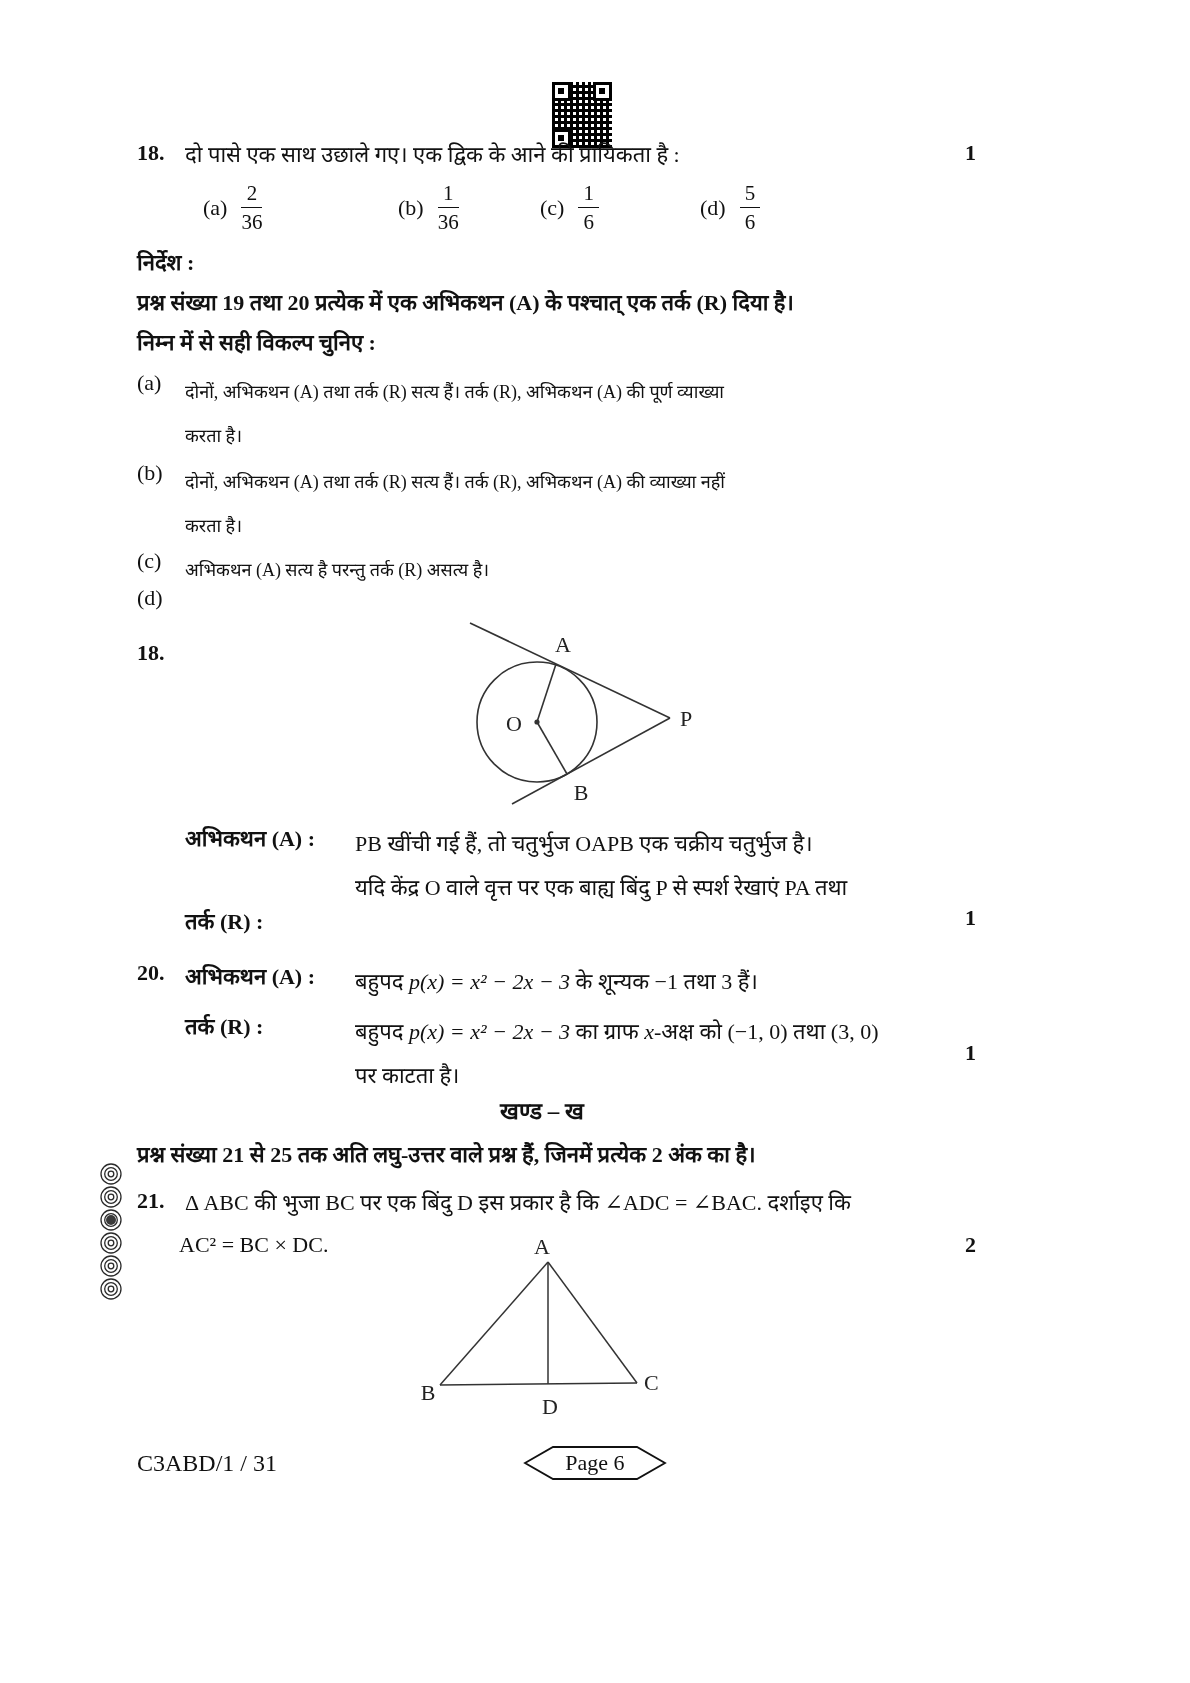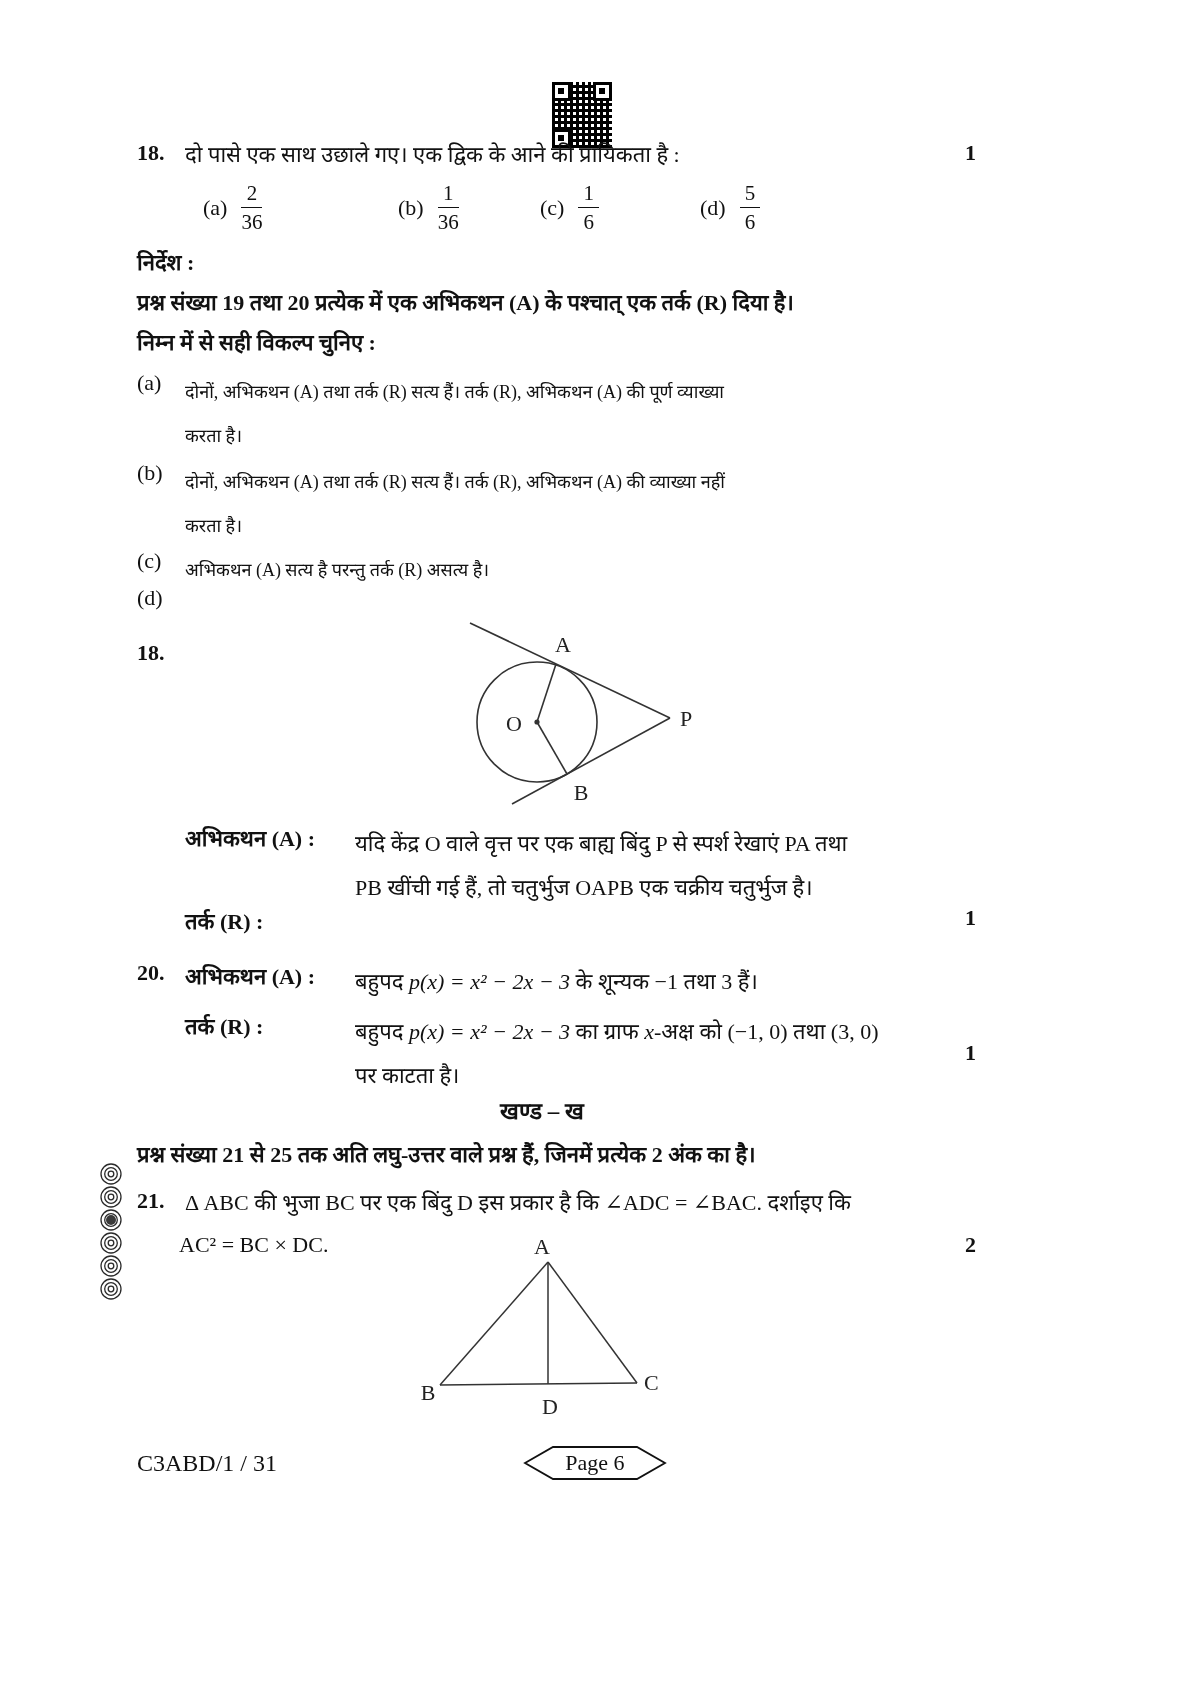--- a/index.html
+++ b/index.html
@@ -114,22 +114,22 @@
     <line x1="87" y1="130" x2="117" y2="182" stroke="#333" stroke-width="1.6"></line>
     <circle cx="87" cy="130" r="2.6" fill="#333"></circle>
     <text x="113" y="60" font-size="22" text-anchor="middle" fill="#222">A</text>
     <text x="72" y="139" font-size="22" text-anchor="end" fill="#222">O</text>
     <text x="230" y="134" font-size="22" text-anchor="start" fill="#222">P</text>
     <text x="131" y="208" font-size="22" text-anchor="middle" fill="#222">B</text>
   </svg>
 
   <div class="as-label" style="top:822px;">अभिकथन (A) :</div>
   <div class="as-text" style="top:822px;width:600px;">
+    <span class="line">PB खींची गई हैं, तो चतुर्भुज OAPB एक चक्रीय चतुर्भुज है।</span>
     <span class="line">यदि केंद्र O वाले वृत्त पर एक बाह्य बिंदु P से स्पर्श रेखाएं PA तथा</span>
-    <span class="line">PB खींची गई हैं, तो चतुर्भुज OAPB एक चक्रीय चतुर्भुज है।</span>
   </div>
   <div class="as-label" style="top:905px;">तर्क (R) :</div>
   <div class="mark" style="top:905px;">1</div>
 
   <div class="abs qnum" style="left:137px;top:960px;">20.</div>
   <div class="as-label" style="top:960px;">अभिकथन (A) :</div>
   <div class="as-text" style="top:960px;width:610px;">
     <span>बहुपद</span>
     <span class="math">p(x) = x² − 2x − 3</span>
     <span>के शून्यक −1 तथा 3 हैं।</span>

